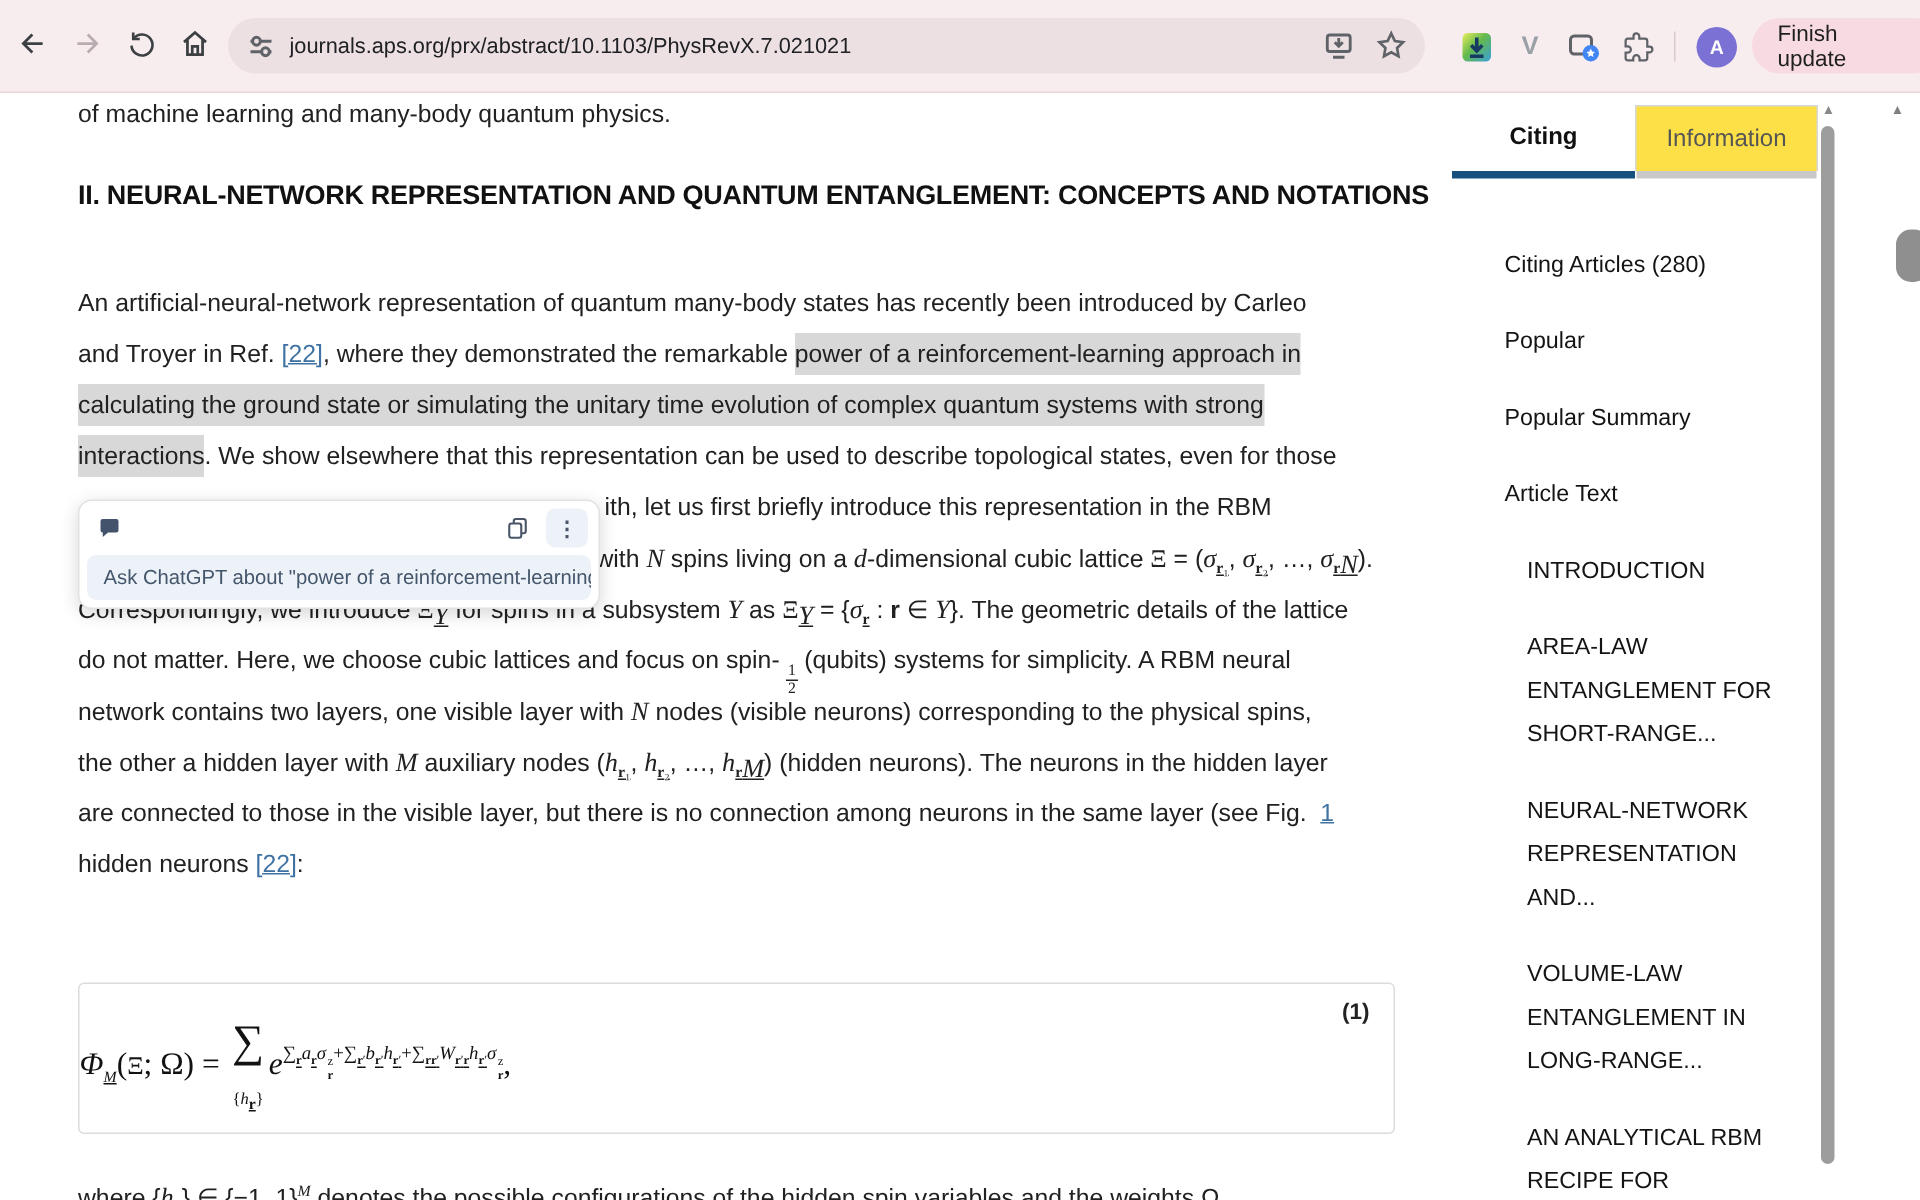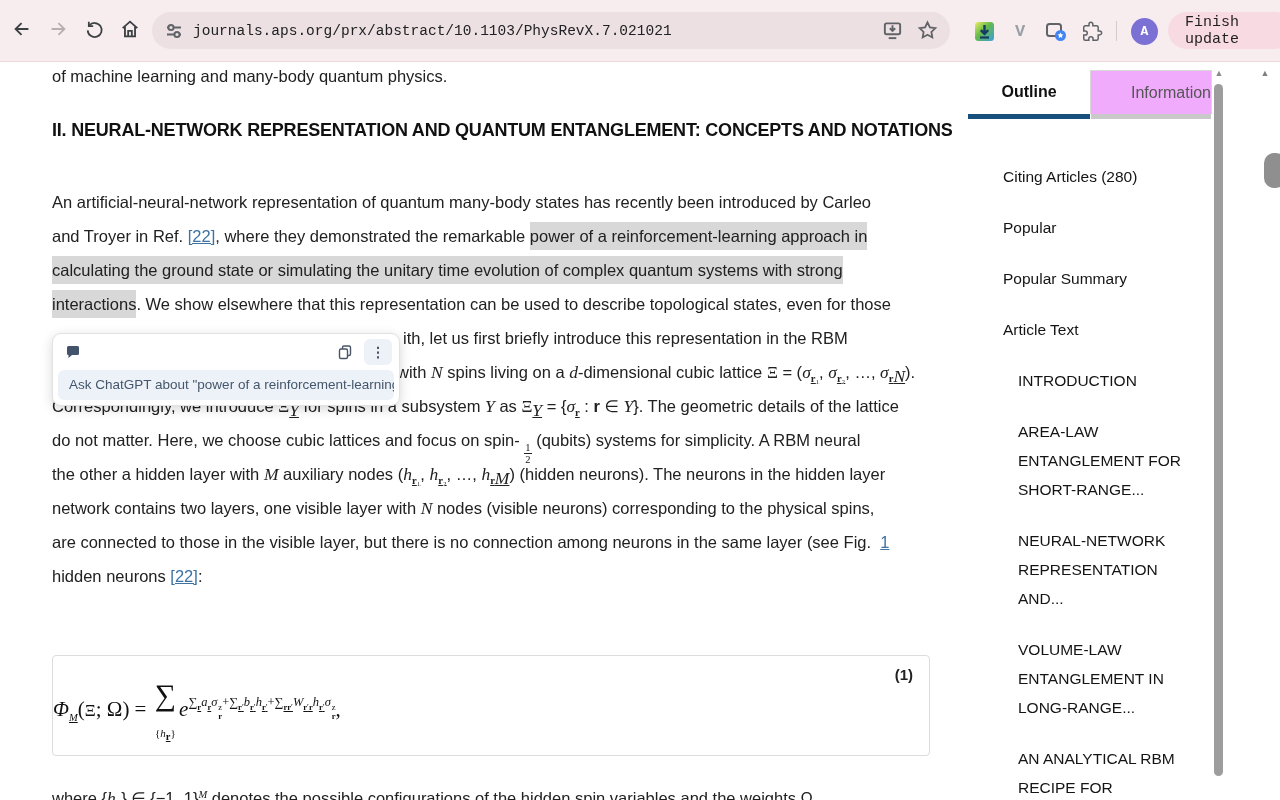--- a/index.html
+++ b/index.html
@@ -1,21 +1,21 @@
 <!DOCTYPE html>
 <html><head>
 <meta charset="utf-8">
 <style>
   * { margin:0; padding:0; box-sizing:border-box; }
   html,body { width:1280px; height:800px; overflow:hidden; background:#fff;
               font-family:"Liberation Sans", sans-serif; }
 
   
   #toolbar { position:absolute; left:0; top:0; width:1280px; height:62px;
-             background:#f7edef; border-bottom:1px solid #ecd8db; z-index:20;font-family:Liberation Mono, monospace; }
+             background:#f7edef; border-bottom:1px solid #ecd8db; z-index:20; }
   .navrow { position:absolute; left:4px; top:11px; display:flex; align-items:center; }
   .navbtn { width:36px; height:36px; display:flex; align-items:center; justify-content:center;
             border-radius:50%; }
   #omnibox { position:absolute; left:152px; top:12px; width:798px; height:37px;
              background:#ece0e3; border-radius:19px; display:flex; align-items:center;
              padding:0 12px; }
   #url-text { font-size:14.5px; color:#202124; margin-left:9px; flex:1; white-space:nowrap;
               overflow:hidden; }
   .omni-right { display:flex; align-items:center; gap:14px; }
   .ext-row { position:absolute; left:966px; top:11px; display:flex; align-items:center; height:40px; }
@@ -81,21 +81,21 @@
   .gpt-ask { margin:0 5px 5px 5px; height:30px; line-height:30px; background:#edf2f9;
              border-radius:6px; font-size:13.5px; color:#44566b; padding-left:11px;
              white-space:nowrap; overflow:hidden; cursor:pointer; }
 
   
   #panel { position:absolute; left:962px; top:62px; width:251px; height:738px; background:#fff; }
   .tabs { position:absolute; left:6px; top:8px; width:244px; height:49px; display:flex; }
   .tab { width:122px; height:44px; display:flex; align-items:center; justify-content:center;
          font-size:16px; position:relative; cursor:pointer; }
   .tab.active { background:#fff; font-weight:bold; color:#111; }
-  .tab.inactive { background:#f0abfc; color:#555; border:1px solid #d8d8d8; border-bottom:none;justify-content:flex-end; }
+  .tab.inactive { background:#fde047; color:#555; border:1px solid #d8d8d8; border-bottom:none; }
   .tab .bar { position:absolute; left:0; right:0; bottom:-5px; height:5px; }
   .tab.active .bar { background:#17507d; }
   .tab.inactive .bar { background:#c9c9c9; }
   #ol-list { position:absolute; left:41px; top:100px; width:180px; }
   .ol-item { font-size:15.5px; color:#141414; line-height:29px; margin-bottom:22px;
              white-space:pre-line; cursor:pointer; }
   .ol-item.ind { padding-left:15px; }
 
   
   #sb-panel-arrow { position:absolute; left:1213px; top:68px; width:12px; text-align:center;
@@ -203,22 +203,22 @@
       <div class="line">and Troyer in Ref. <a class="lnk">[22]</a>, where they demonstrated the remarkable <span class="sel">power of a reinforcement-learning approach in</span></div>
       <div class="line"><span class="sel">calculating the ground state or simulating the unitary time evolution of complex quantum systems with strong</span></div>
       <div class="line"><span class="sel">interactions</span>. We show elsewhere that this representation can be used to describe topological states, even for those</div>
       <div class="line" style="padding-left: 351px;">ith, let us first briefly introduce this representation in the RBM</div>
       <div class="line" style="padding-left: 345px;">with <span class="m">N</span> spins living on a <span class="m">d</span>-dimensional cubic lattice <span class="mu">Ξ</span> = (<span class="m">σ</span><sub><b>r</b>₁</sub>, <span class="m">σ</span><sub><b>r</b>₂</sub>, …, <span class="m">σ</span><sub><b>r</b><span class="m">N</span></sub>).</div>
       <div class="line">Correspondingly, we introduce <span class="mu">Ξ</span><sub><span class="m">Y</span></sub> for spins in a subsystem <span class="m">Y</span> as <span class="mu">Ξ</span><sub><span class="m">Y</span></sub> = {<span class="m">σ</span><sub><b>r</b></sub> : <b>r</b> ∈ <span class="m">Y</span>}. The geometric details of the lattice</div>
       <div class="line">do not matter. Here, we choose cubic lattices and focus on spin- <span class="frac">
           <span class="num">1</span>
           <span>2</span>
         </span> (qubits) systems for simplicity. A RBM neural</div>
+      <div class="line">network contains two layers, one visible layer with <span class="m">N</span> nodes (visible neurons) corresponding to the physical spins,</div>
       <div class="line">the other a hidden layer with <span class="m">M</span> auxiliary nodes (<span class="m">h</span><sub><b>r</b>₁</sub>, <span class="m">h</span><sub><b>r</b>₂</sub>, …, <span class="m">h</span><sub><b>r</b><span class="m">M</span></sub>) (hidden neurons). The neurons in the hidden layer</div>
-      <div class="line">network contains two layers, one visible layer with <span class="m">N</span> nodes (visible neurons) corresponding to the physical spins,</div>
       <div class="line">are connected to those in the visible layer, but there is no connection among neurons in the same layer (see Fig.&nbsp;&nbsp;<a class="lnk">1</a></div>
       <div class="line">hidden neurons <a class="lnk">[22]</a>:</div>
     </div>
 
   <div id="gpt-popup">
     <div class="gpt-top">
       <svg width="16" height="16" viewBox="0 0 16 16">
         <path d="M3.5 2h9A1.5 1.5 0 0 1 14 3.5v6a1.5 1.5 0 0 1-1.5 1.5H7l-3.5 3v-3h0A1.5 1.5 0 0 1 2 9.5v-6A1.5 1.5 0 0 1 3.5 2z" fill="#42536b"></path>
       </svg>
       <div class="gpt-spacer"></div>
@@ -248,21 +248,21 @@
             <span><b>r</b></span>
           </span></span>,</div>
   </div>
 
   <div id="bottom-line">where {<i class="m">h</i><sub><b>r</b></sub>} ∈ {−1, 1}<sup><i>M</i></sup> denotes the possible configurations of the hidden spin variables and the weights Ω</div>
 </div>
 
 <div id="panel">
   <div class="tabs">
     <div class="tab active">
-      <span>Outline</span>
+      <span>Citing</span>
       <div class="bar"></div>
     </div>
     <div class="tab inactive">
       <span>Information</span>
       <div class="bar"></div>
     </div>
   </div>
   <div id="ol-list">
       <div class="ol-item">Citing Articles (280)</div>
       <div class="ol-item">Popular</div>

